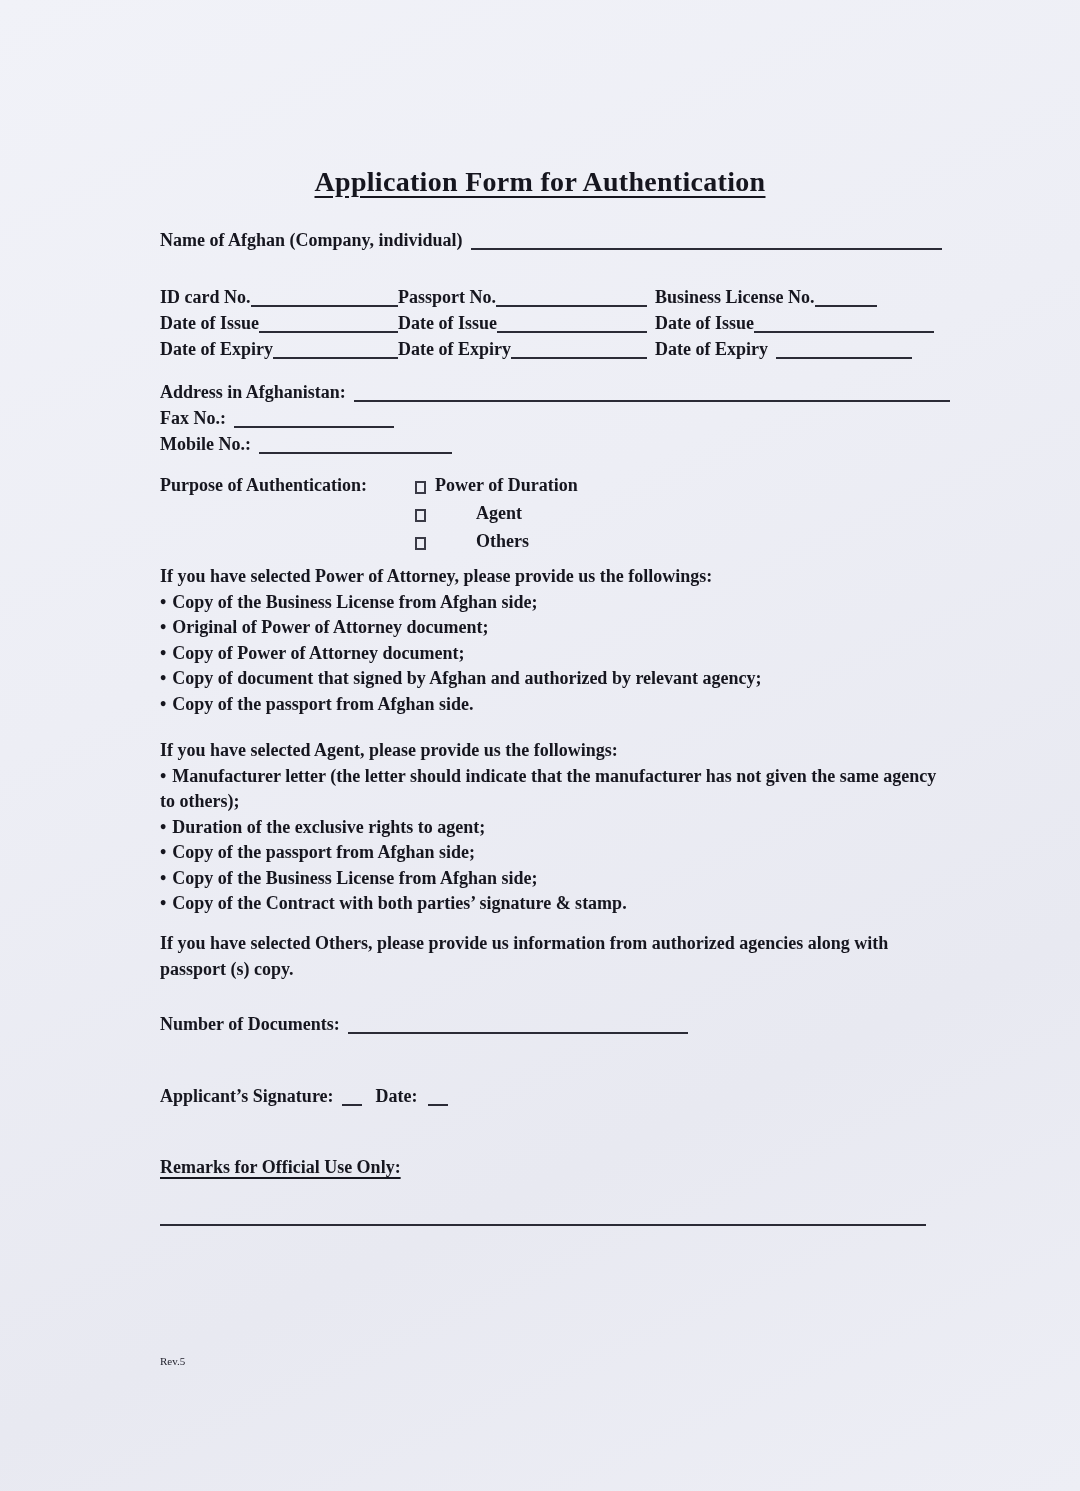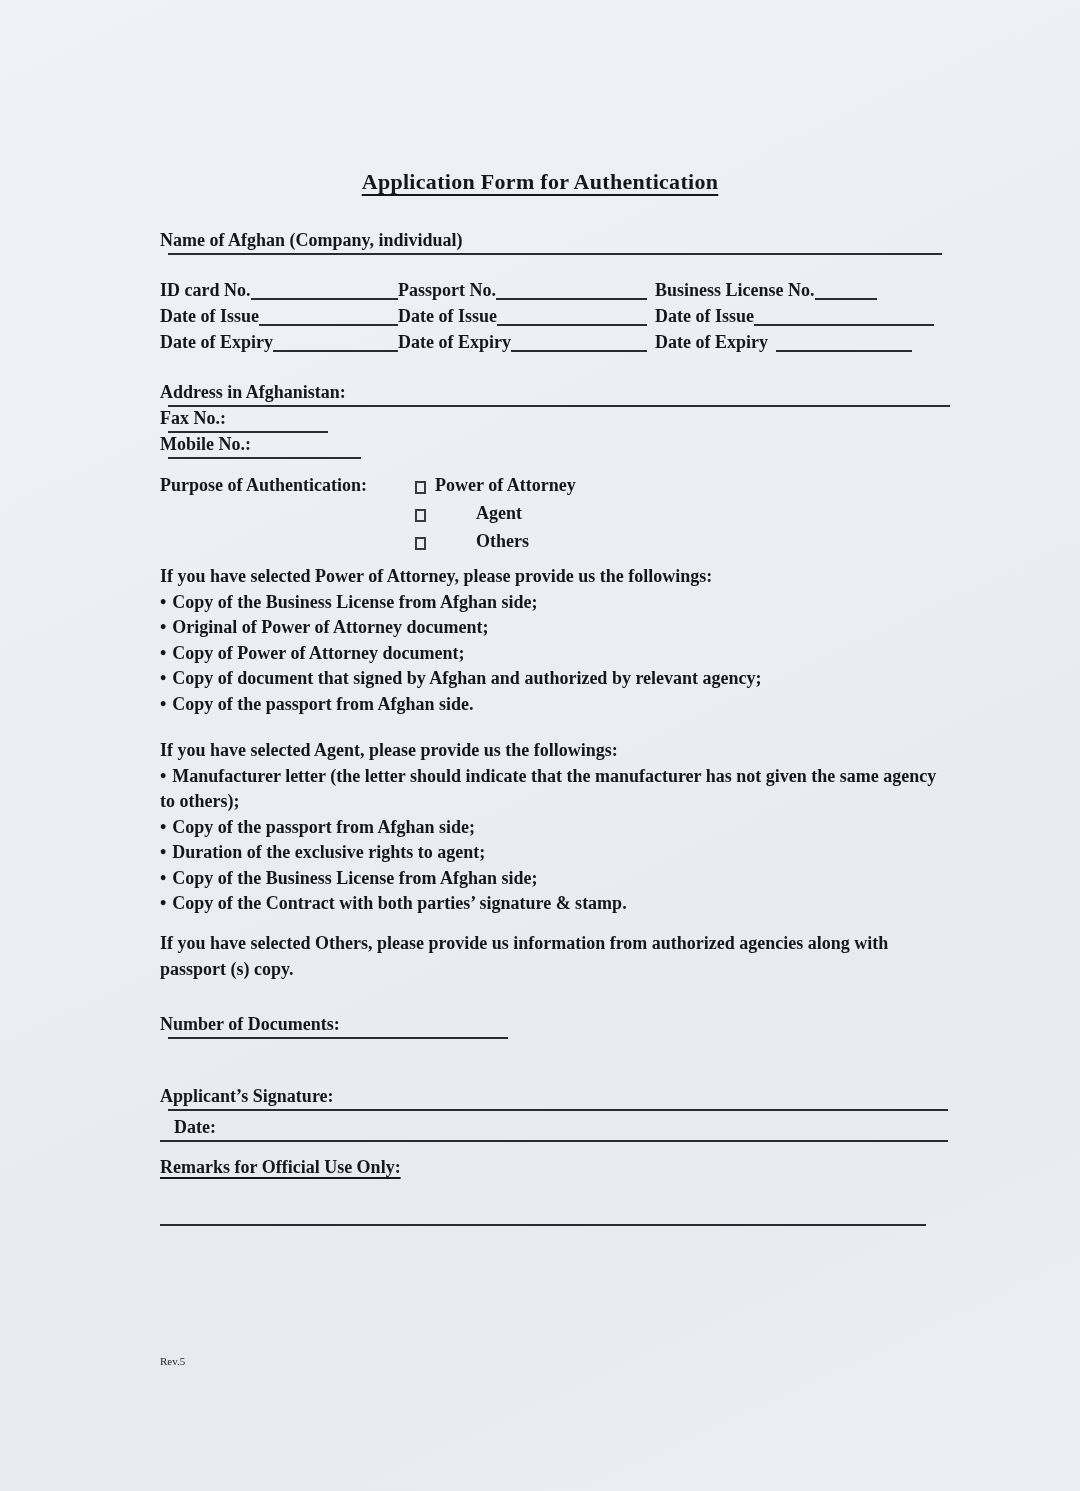--- a/index.html
+++ b/index.html
@@ -16,24 +16,24 @@
     background:linear-gradient(155deg,var(--paper-hi) 0%,var(--paper) 38%,var(--paper-lo) 72%,var(--paper) 100%);
     font-family:"Liberation Serif","DejaVu Serif",serif;
     color:var(--ink);
     font-weight:bold;
     font-size:18px;
     line-height:26px;
   }
   .abs{position:absolute;left:160px;width:788px;}
   .title{
     left:0;width:1080px;text-align:center;
-    font-size:22px;line-height:28px;letter-spacing:.3px;
+    font-size:28px;line-height:28px;letter-spacing:.3px;
     text-decoration:underline;text-decoration-thickness:2px;text-underline-offset:5px;
   }
-  .frow{display:flex;align-items:stretch;flex-direction:column;}
+  .frow{display:flex;align-items:stretch;}
   .blank{
     flex:1;border-bottom:2px solid var(--line);
     margin-bottom:3px;min-width:20px;
   }
   .blank.fixed{flex:0 0 auto;}
   .gap8{margin-left:8px;}
   
   .id-table{display:grid;grid-template-columns:238px 257px 293px;grid-auto-rows:26px;}
   .id-cell{display:flex;align-items:stretch;padding-right:0;}
   
@@ -63,21 +63,21 @@
 
 <div class="page">
 
   <div class="abs title" style="top:168px">Application Form for Authentication</div>
 
   <div class="abs frow" style="top:227px">
     <span>Name of Afghan (Company, individual)</span>
     <span class="blank gap8" style="margin-right:6px"></span>
   </div>
 
-  <div class="abs id-table" style="top:277px;width:788px">
+  <div class="abs id-table" style="top:284px;width:788px">
     <div class="id-cell">
       <span>ID card No.</span>
       <span class="blank"></span>
     </div>
     <div class="id-cell">
       <span>Passport No.</span>
       <span class="blank" style="margin-right:8px"></span>
     </div>
     <div class="id-cell">
       <span>Business License No.</span>
@@ -123,21 +123,21 @@
     <div class="frow" style="height:26px">
       <span>Mobile No.:</span>
       <span class="blank fixed gap8" style="width:193px"></span>
     </div>
   </div>
 
   <div class="abs" style="top:472px">
     <div class="purpose-row">
       <span class="purpose-label">Purpose of Authentication:</span>
       <span class="checkbox"></span>
-      <span>Power of Attorney</span>
+      <span>Power of Duration</span>
     </div>
     <div class="purpose-row purpose-indent">
       <span class="checkbox"></span>
       <span>Agent</span>
     </div>
     <div class="purpose-row purpose-indent">
       <span class="checkbox"></span>
       <span>Others</span>
     </div>
   </div>
@@ -147,22 +147,22 @@
     <div class="bullet-line"><span class="dot">•</span><span>Copy of the Business License from Afghan side;</span></div>
     <div class="bullet-line"><span class="dot">•</span><span>Original of Power of Attorney document;</span></div>
     <div class="bullet-line"><span class="dot">•</span><span>Copy of Power of Attorney document;</span></div>
     <div class="bullet-line"><span class="dot">•</span><span>Copy of document that signed by Afghan and authorized by relevant agency;</span></div>
     <div class="bullet-line"><span class="dot">•</span><span>Copy of the passport from Afghan side.</span></div>
   </div>
 
   <div class="abs" style="top:738px;line-height:25.5px">
     <div>If you have selected Agent, please provide us the followings:</div>
     <div class="bullet-line"><span class="dot">•</span><span>Manufacturer letter (the letter should indicate that the manufacturer has not given the same agency to others);</span></div>
+    <div class="bullet-line"><span class="dot">•</span><span>Duration of the exclusive rights to agent;</span></div>
     <div class="bullet-line"><span class="dot">•</span><span>Copy of the passport from Afghan side;</span></div>
-    <div class="bullet-line"><span class="dot">•</span><span>Duration of the exclusive rights to agent;</span></div>
     <div class="bullet-line"><span class="dot">•</span><span>Copy of the Business License from Afghan side;</span></div>
     <div class="bullet-line"><span class="dot">•</span><span>Copy of the Contract with both parties’ signature &amp; stamp.</span></div>
   </div>
 
   <div class="abs" style="top:930px">If you have selected Others, please provide us information from authorized agencies along with passport (s) copy.</div>
 
   <div class="abs frow" style="top:1011px">
     <span>Number of Documents:</span>
     <span class="blank fixed gap8" style="width:340px"></span>
   </div>

